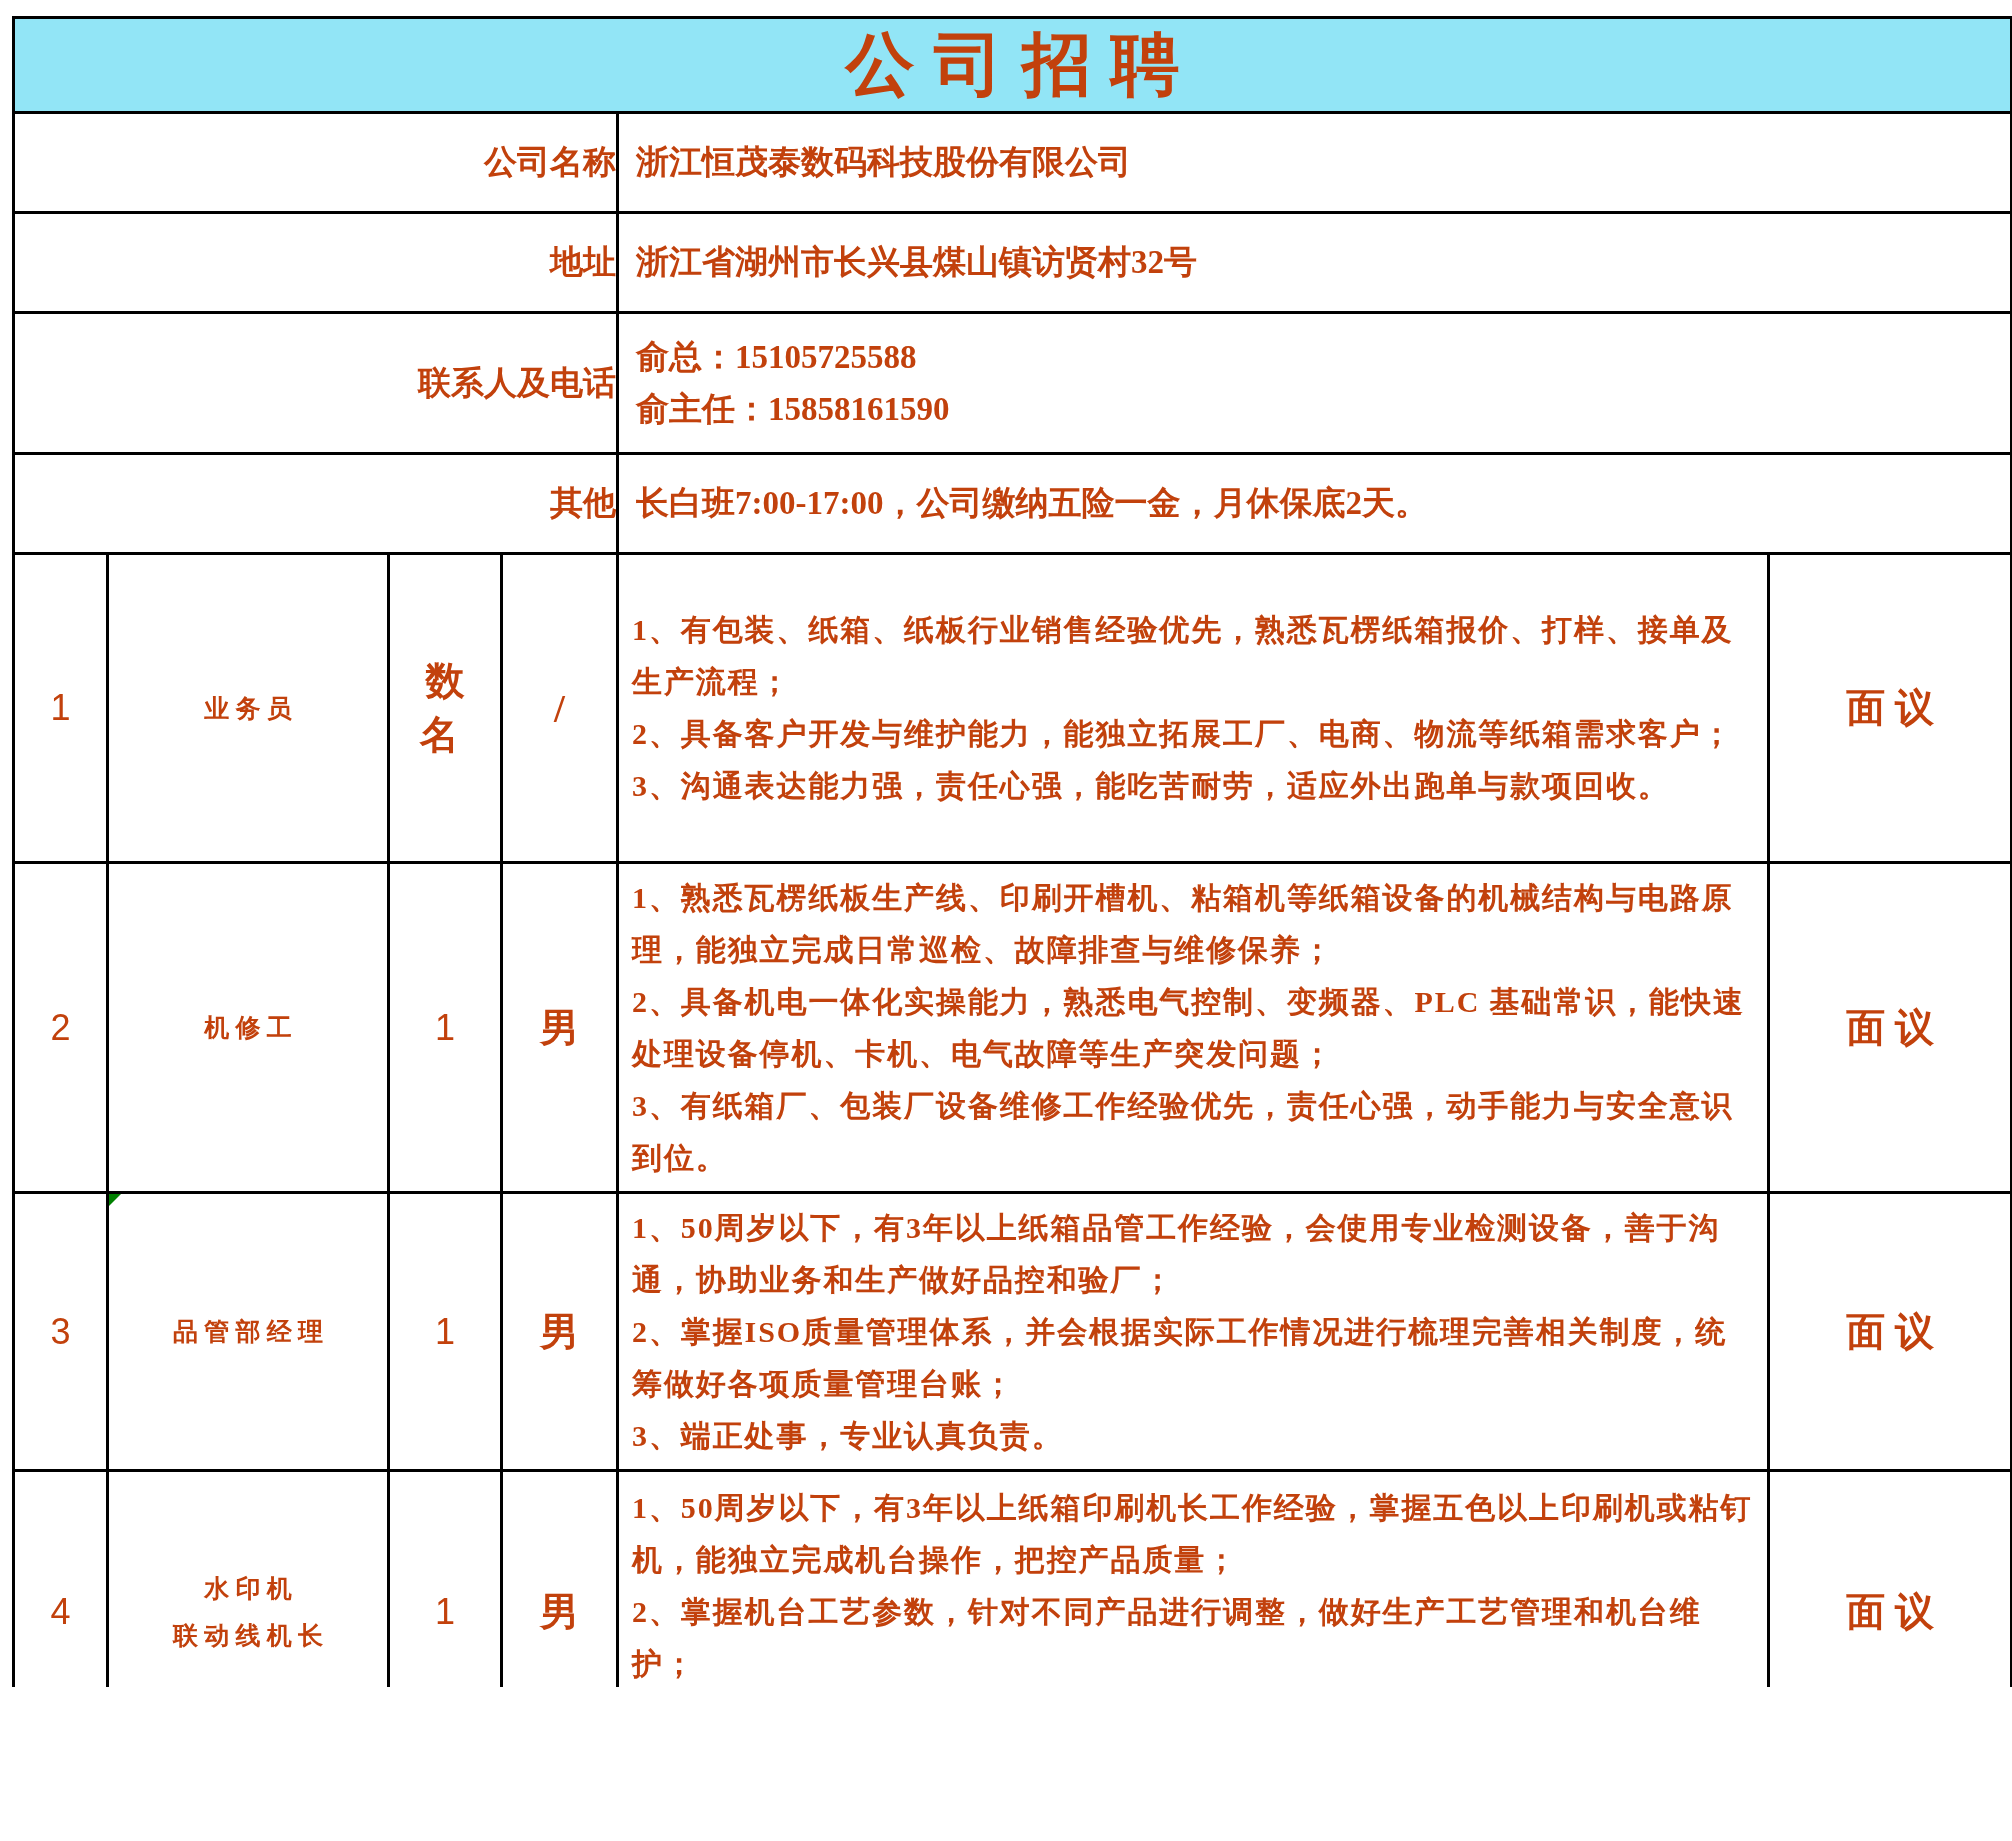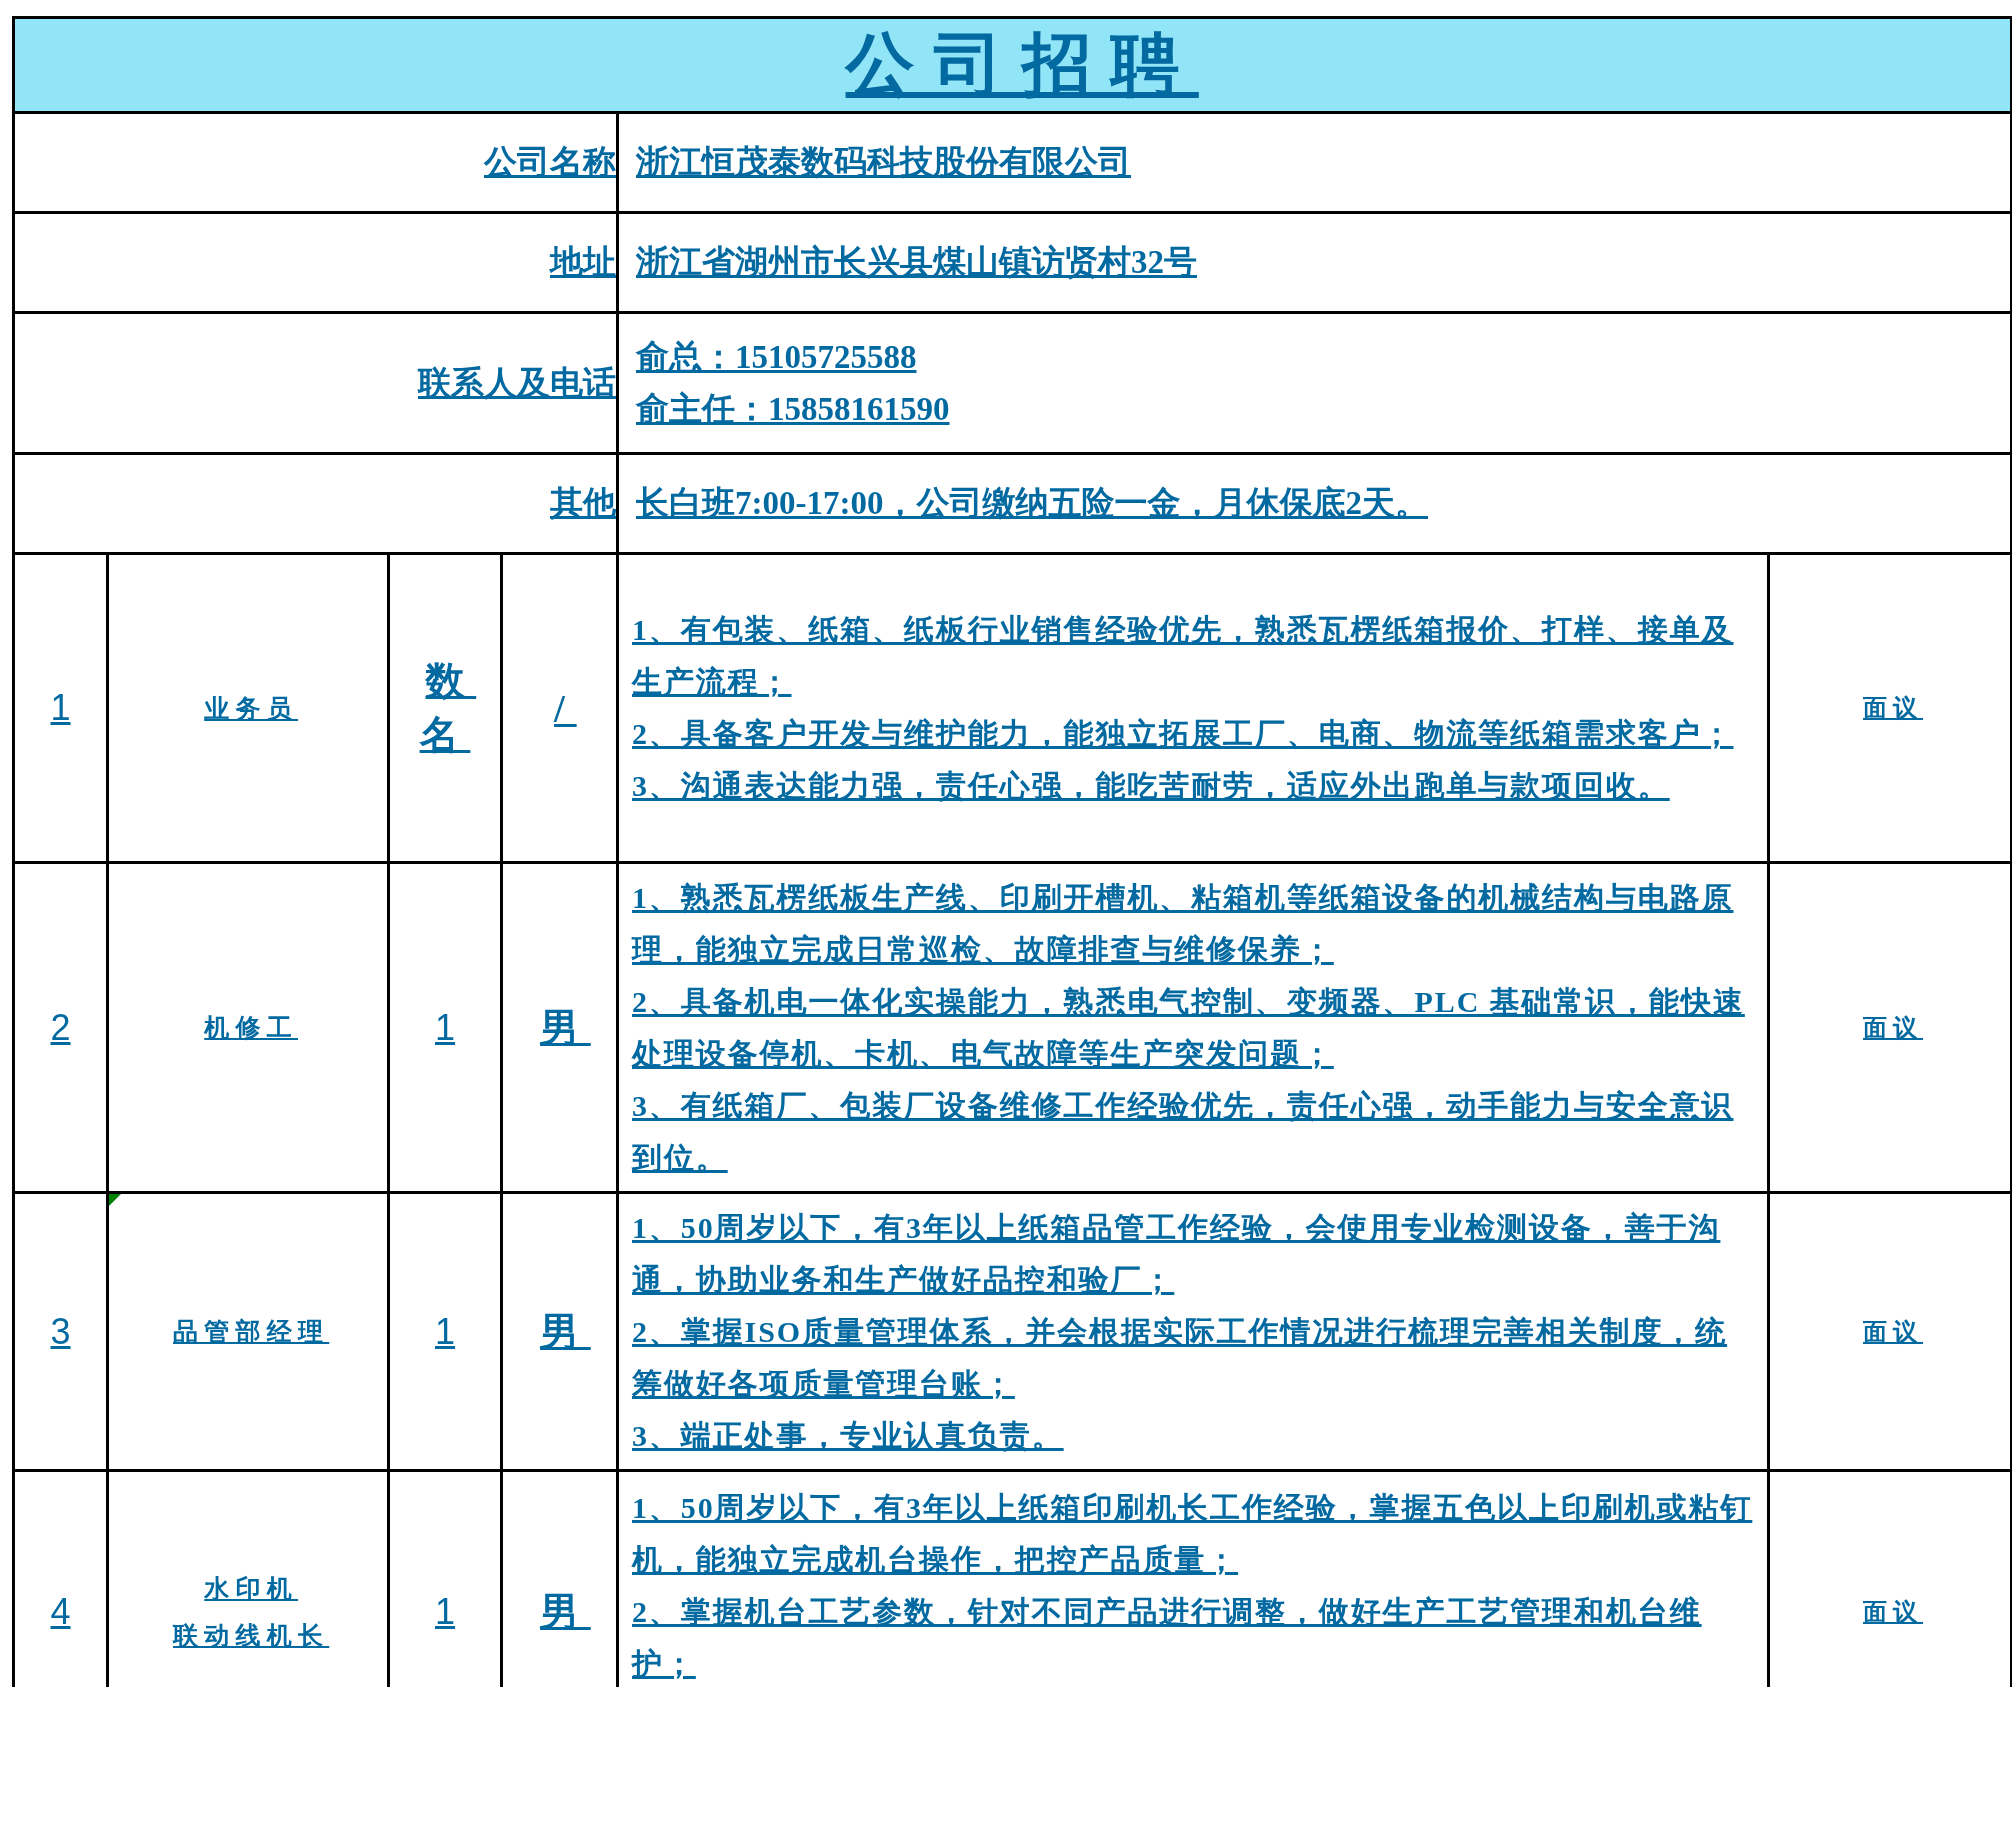--- a/index.html
+++ b/index.html
@@ -5,25 +5,24 @@
   :root{
     --band:#92e5f6;
     --border:#000000;
     --flag:#008000;
   }
   html,body{margin:0;padding:0;background:#ffffff;}
   .page{
     width:2012px;height:1687px;
     background:#ffffff;
     font-family:"Liberation Serif","DejaVu Sans",serif;
-    color:#0369a1;
+    color:#c2410c;
     overflow:hidden;
     box-sizing:border-box;
     padding:16px 0 0 12px;
-    text-decoration:underline;
   }
   table.sheet{
     border-collapse:collapse;
     table-layout:fixed;
     width:1998px;
   }
   td,th{
     border:3.7px solid var(--border);
     padding:0;
     overflow:hidden;
@@ -97,21 +96,21 @@
     font-weight:400;font-size:36px;letter-spacing:0;text-indent:0;
   }
   td.cell-req{
     text-align:left;vertical-align:middle;
     font-size:30px;line-height:52px;letter-spacing:1.9px;
     padding:7.5px 11.2px 7.5px 13px;
     word-break:break-all;
   }
   td.cell-sal{
     text-align:center;vertical-align:middle;
-    font-size:24px;letter-spacing:0.25em;text-indent:0.25em;
+    font-size:39px;letter-spacing:0.25em;text-indent:0.25em;
   }
   .flag{
     position:absolute;left:0;top:0;
     width:0;height:0;
     border-top:12px solid var(--flag);
     border-right:12px solid transparent;
   }
 </style>
 </head>
 <body>

